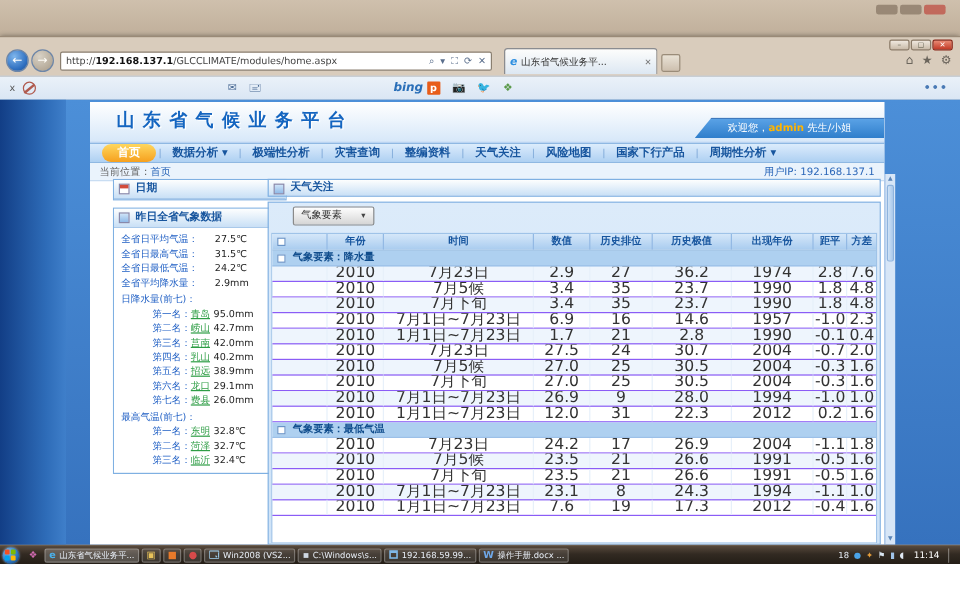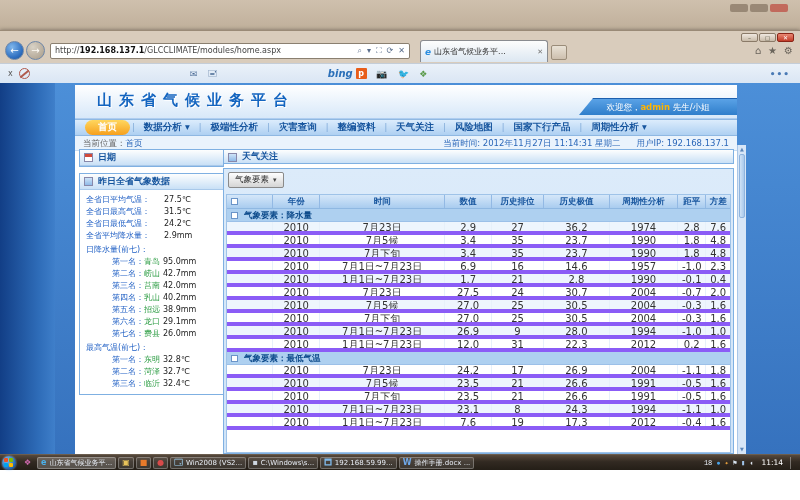--- a/index.html
+++ b/index.html
@@ -71,81 +71,81 @@
   .mitem{color:#17559e;font-weight:bold;padding:0 9px;cursor:default;white-space:nowrap;}
   .mitem.act{background:linear-gradient(#ffd75e,#f6a01e);border-radius:8px;color:#fff;padding:1px 13px;margin-right:2px;}
   .msep{color:#7ba6d6;font-size:8px;}
   .statusrow{height:15px;background:#eaf3fc;display:flex;align-items:flex-end;font-size:8.5px;
     padding:0 8px;border-bottom:1px solid #c9ddf2;}
   .statusrow .bc-l{color:#666;}
   .statusrow .bc-p{color:#2a66b8;}
   .statusrow .right{margin-left:auto;display:flex;gap:16px;color:#2a66b8;}
   .bodyarea{position:absolute;top:64px;left:0;right:0;bottom:0;}
   
-  .sidebar{position:absolute;left:4px;top:0;width:145px;bottom:0;overflow:hidden;}
+  .sidebar{position:absolute;left:19px;top:0;width:145px;bottom:0;overflow:hidden;}
   .panel{border:1px solid #7fb0e2;background:#fff;margin-bottom:6px;}
   .panel-h{height:16px;background:linear-gradient(180deg,#fdfefe,#c9e0f6);border-bottom:1px solid #a9c9ea;
     color:#17559e;font-weight:bold;font-size:9px;line-height:15px;padding-left:18px;position:relative;}
   .ph-ico{position:absolute;left:4px;top:3px;width:9px;height:9px;border:1px solid #88a;background:#fff;}
   .ph-ico.cal::before{content:"";position:absolute;left:0;right:0;top:0;height:3px;background:#d24a3a;}
   .ph-ico.grid{background:linear-gradient(#cfe4f8,#8fbae8);}
   .cal-body{padding:5px 10px 6px 4px;text-align:right;font-size:9.5px;line-height:1.55;}
   .cal-greg{color:#1f5fc4;font-weight:bold;}
   .cal-week{color:#2f9e46;}
   .cal-lunar{color:#1f5fc4;}
   .cal-ganzhi{color:#2f9e46;}
   .wx-body{padding:4px 4px 4px 6px;font-size:8px;line-height:1.5;}
   .stat .lb{color:#1f5fc4;}
   .stat .vl{color:#222;margin-left:14px;}
   .rk-title{color:#1f5fc4;margin-top:2px;}
   .rk-line{padding-left:24px;}
   .rk-line .rk{color:#1f5fc4;display:inline-block;min-width:34px;text-align:right;}
-  .rk-line .nm{color:#2f9e46;}
+  .rk-line .nm{color:#2f9e46;text-decoration:underline;}
   .rk-line .vl{color:#222;margin-left:3px;}
   
   .main{position:absolute;left:148px;right:3px;top:0;bottom:0;}
   .main-h{height:15px;border:1px solid #7fb0e2;background:linear-gradient(180deg,#fdfefe,#c9e0f6);
     color:#17559e;font-weight:bold;font-size:9px;line-height:13px;padding-left:18px;position:relative;margin-bottom:4px;}
   .main-box{position:absolute;top:19px;left:0;right:0;bottom:0;border:1px solid #7fb0e2;
     background:linear-gradient(180deg,#dcebfa,#cfe3f7);overflow:hidden;}
   .filter-row{height:22px;padding:3px 0 0 4px;}
-  .fbtn{display:inline-flex;align-items:center;gap:4px;background:linear-gradient(#fefefe,#d5d5d5);
-    border:1px solid #8a8a8a;border-radius:2px;font-size:8.5px;padding:1px 6px;color:#333;}
+  .fbtn{display:inline-flex;align-items:center;gap:16px;background:linear-gradient(#fefefe,#d5d5d5);
+    border:1px solid #8a8a8a;border-radius:2px;font-size:8.5px;padding:1px 6px;color:#333;margin-left:16px;}
   .fbtn .dd{font-size:7px;color:#444;}
   .grid-wrap{position:absolute;top:25px;left:2px;right:2px;bottom:0;background:#fff;border:1px solid #9fc3e8;}
   .trow{display:grid;grid-template-columns:3% 10% 26.5% 10% 11% 14% 14.5% 6% 5%;align-items:center;padding-left:32px;}
   .thead{height:14px;background:linear-gradient(180deg,#d5e7f9,#a9ccef);border-bottom:1px solid #8fb8e2;
     font-size:8.5px;color:#17559e;font-weight:bold;}
   .thead>span{text-align:center;border-right:1px solid #93b9e4;line-height:13px;height:100%;}
   .thead>span:last-child{border-right:none;}
   .grow{height:13px;background:#aed0f0;color:#0f4c8c;font-size:8.5px;font-weight:bold;
     line-height:12px;padding-left:17px;position:relative;border-bottom:1px solid #9cc0e8;}
   .grow .cb, .thead .cb{position:absolute;left:4px;top:3px;width:7px;height:7px;background:#fff;border:1px solid #6a94c8;}
   .thead{position:relative;}
-  .drow{height:13px;font-size:10px;color:#333;border-bottom:4px solid #8b5cf6;}
+  .drow{height:13px;font-size:13px;color:#333;border-bottom:1px solid #8b5cf6;}
   .drow:nth-child(even){background:#eef5fd;}
   .drow>span{text-align:center;border-right:1px solid #e7f0fa;line-height:12px;height:100%;overflow:hidden;white-space:nowrap;}
   .drow>span:last-child{border-right:none;}
   
   .taskbar{position:absolute;left:0;right:0;top:454px;height:16px;
     background:linear-gradient(180deg,#57493c,#322a22 45%,#241e17);border-top:1px solid #6b5d4e;
     display:flex;align-items:center;z-index:20;}
   .orb{position:relative;width:14px;height:14px;margin:0 3px 0 2px;border-radius:50%;
     background:radial-gradient(circle at 35% 30%,#7ec0f0,#2a6fb8 60%,#123a66);box-shadow:0 0 2px rgba(160,210,255,.8);}
   .orb i{position:absolute;width:4px;height:4px;border-radius:1px;}
   .orb .q1{left:2px;top:2px;background:#f25022;}.orb .q2{left:7px;top:2px;background:#7fba00;}
   .orb .q3{left:2px;top:7px;background:#00a4ef;}.orb .q4{left:7px;top:7px;background:#ffb900;}
   .pin{width:13px;height:12px;margin:0 2px;text-align:center;font-size:8px;line-height:12px;}
   .tbtn{height:12px;margin:0 1px;padding:0 3px;display:flex;align-items:center;gap:3px;
     background:rgba(255,255,255,.10);border:1px solid rgba(255,255,255,.28);border-radius:2px;
     color:#e8eef6;font-size:7px;white-space:nowrap;overflow:hidden;}
   .tbtn.act{background:rgba(255,255,255,.22);}
   .tbtn .g{font-size:8px;font-weight:bold;}
   .tray{margin-left:auto;display:flex;align-items:center;gap:4px;padding-right:6px;color:#dfe8f2;}
-  .tray .ti{font-size:7px;font-family:Liberation Mono, monospace;}
+  .tray .ti{font-size:7px;}
   .clock{font-size:7.5px;color:#fff;padding-left:4px;}
   .edge{width:4px;height:12px;border-left:1px solid rgba(255,255,255,.35);margin-left:3px;}
 </style>
 </head>
 <body>
 
 <div class="screen">
 
   <div class="desktop">
     <div class="ghost-winbtns">
@@ -227,21 +227,20 @@
             <span class="mitem">风险地图</span>
             <span class="msep">|</span>
             <span class="mitem">国家下行产品</span>
             <span class="msep">|</span>
             <span class="mitem">周期性分析 ▾</span>
           </div>
         <div class="statusrow">
           <span class="bc-l">当前位置：</span>
           <span class="bc-p">首页</span>
           <span class="right">
-            <span>当前时间: 2012年11月27日 11:14:31 星期二</span>
             <span>用户IP: 192.168.137.1</span>
           </span>
         </div>
 
         <div class="bodyarea">
 
           <div class="sidebar">
             <div class="panel">
               <div class="panel-h">
                 <span class="ph-ico cal"></span>
@@ -289,21 +288,21 @@
               <div class="grid-wrap">
                 <div class="trow thead">
                   <span>
                       <i class="cb"></i>
                     </span>
                   <span>年份</span>
                   <span>时间</span>
                   <span>数值</span>
                   <span>历史排位</span>
                   <span>历史极值</span>
-                  <span>周期性分析</span>
+                  <span>出现年份</span>
                   <span>距平</span>
                   <span>方差</span>
                 </div>
                 <div id="tbody">
                     <div class="grow"><i class="cb"></i><span>气象要素：降水量</span></div>
                     <div class="trow drow">
                       <span></span>
                       <span>2010</span>
                       <span>7月23日</span>
                       <span>2.9</span>

